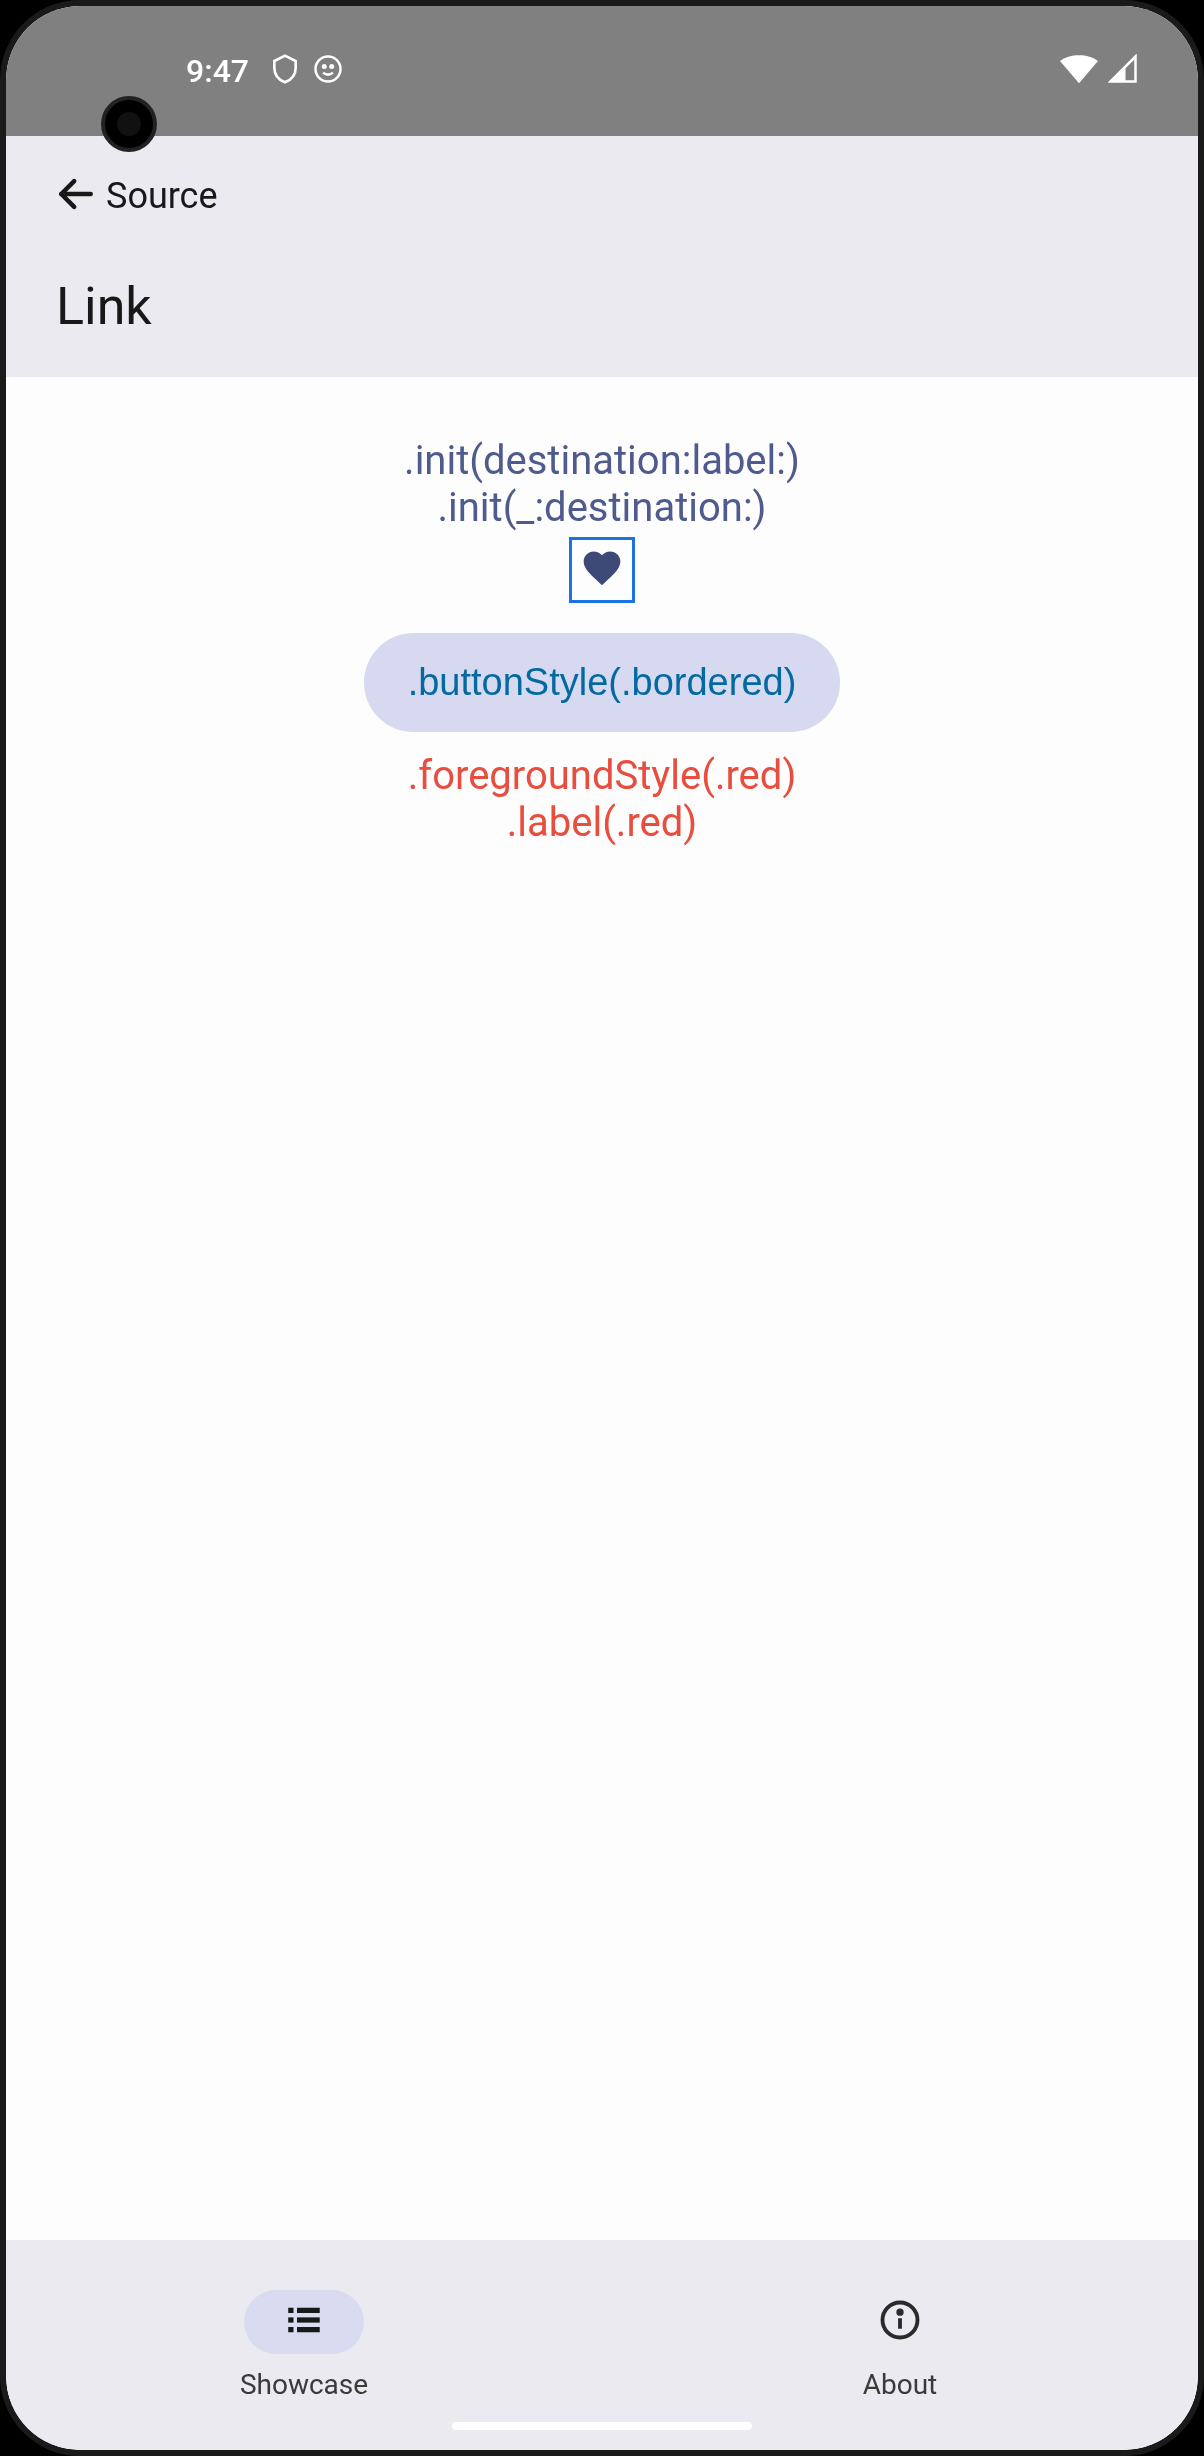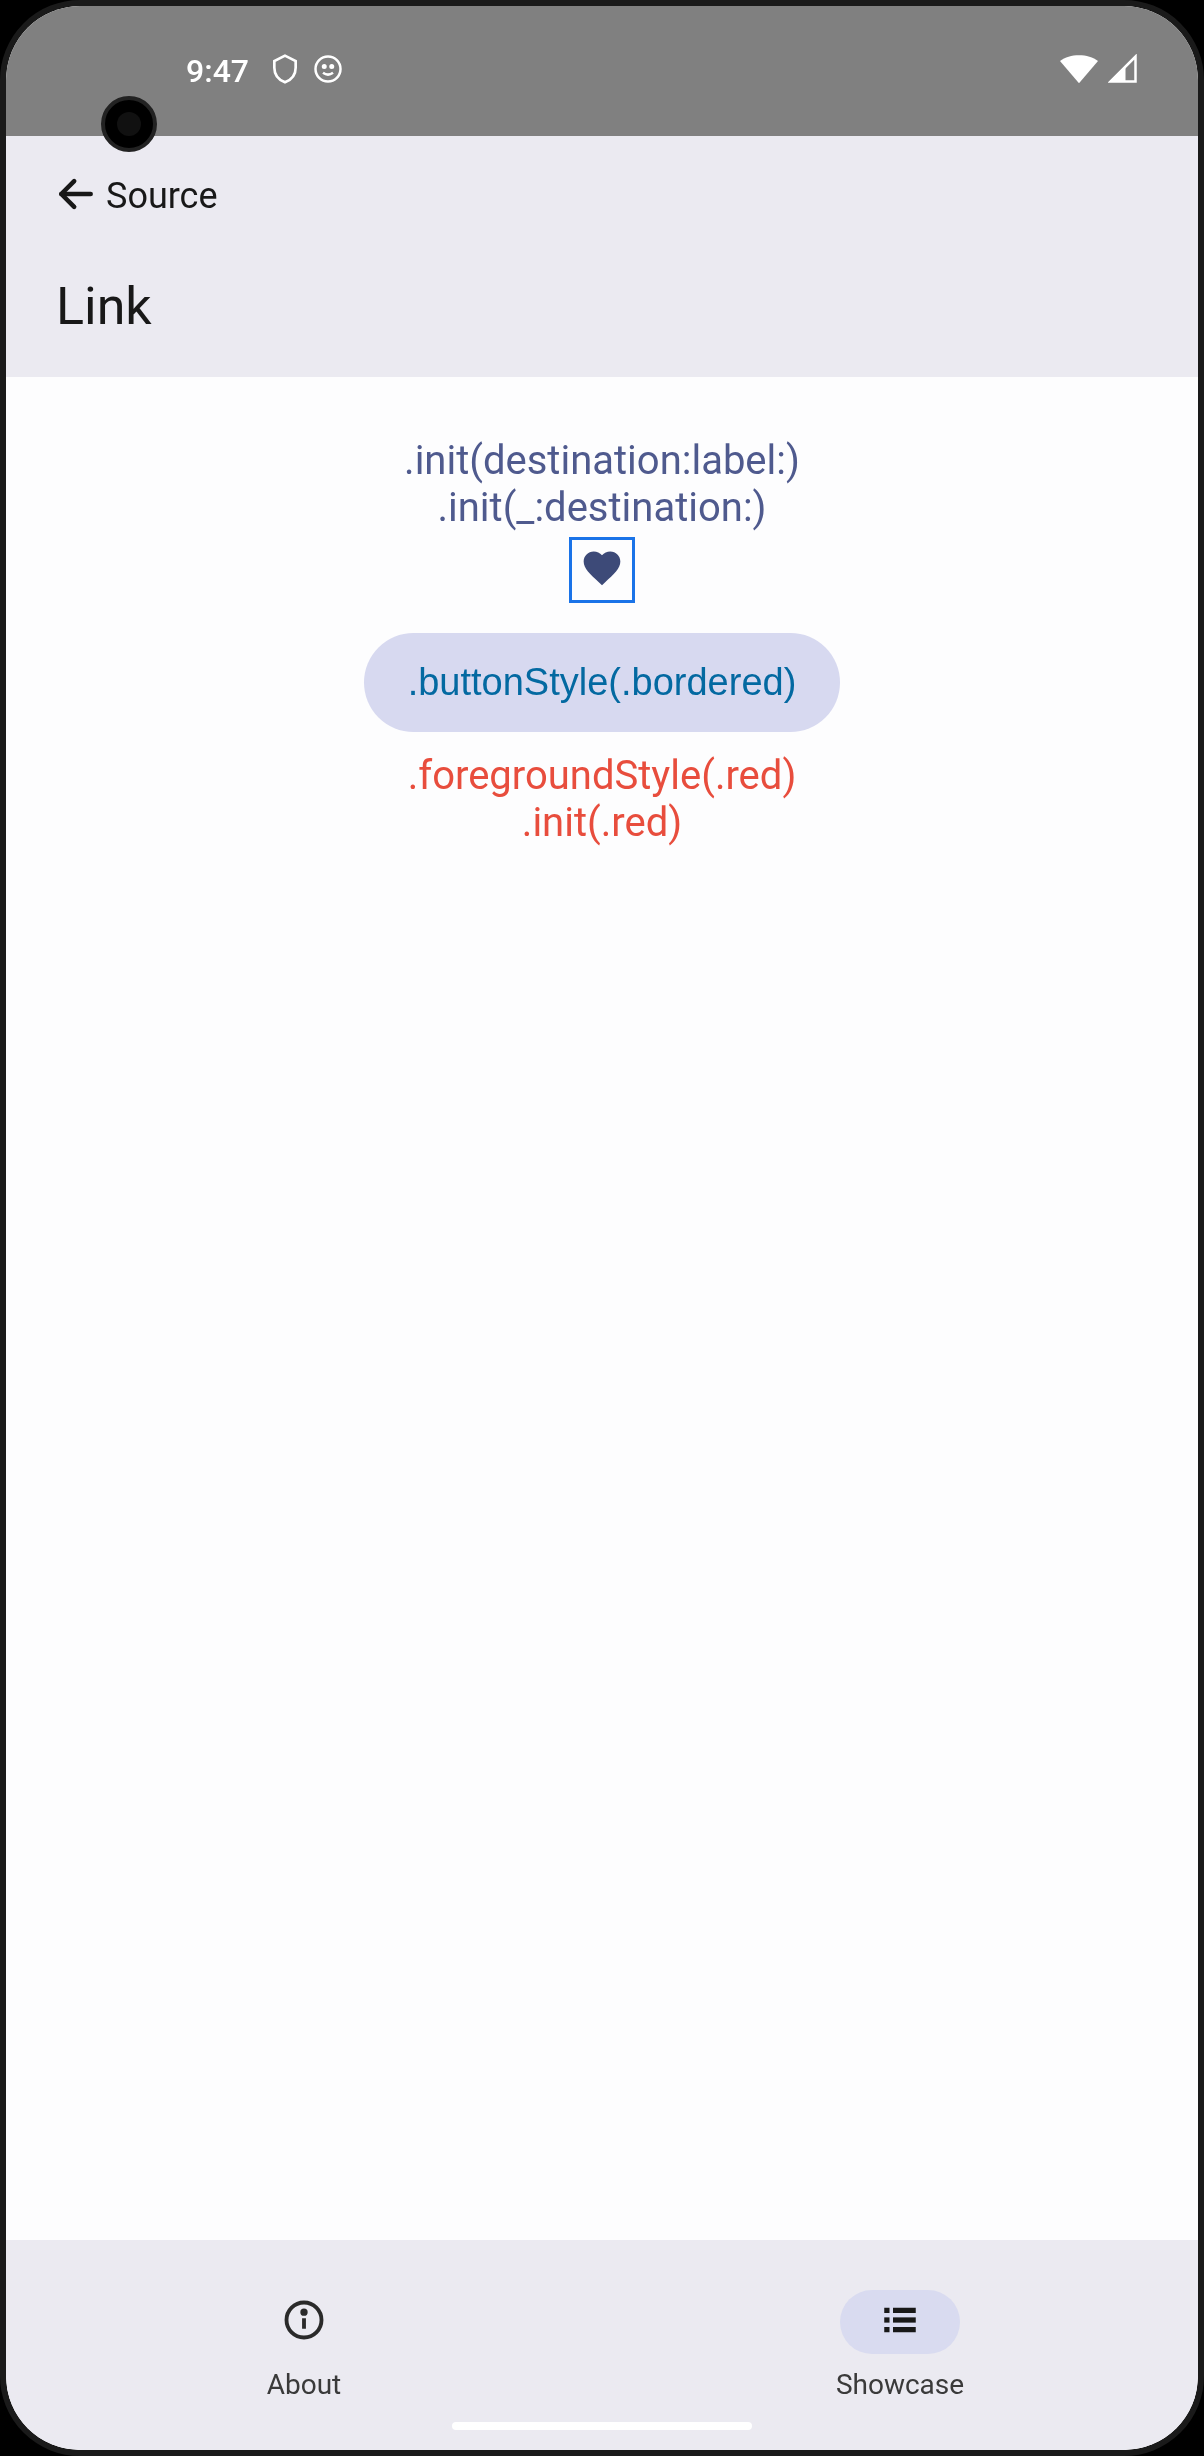--- a/index.html
+++ b/index.html
@@ -282,50 +282,50 @@
           <span>
             <svg class="heart-svg" viewBox="0 0 24 24" fill="#3d4a78">
               <path d="M12 21.35l-1.45-1.32C5.4 15.36 2 12.28 2 8.5 2 5.42 4.42 3 7.5 3c1.74 0 3.41.81 4.5 2.09C13.09 3.81 14.76 3 16.5 3 19.58 3 22 5.42 22 8.5c0 3.78-3.4 6.86-8.55 11.54L12 21.35z"></path>
             </svg>
           </span>
         </div>
 
         <button class="bordered-button">.buttonStyle(.bordered)</button>
 
         <div class="link-text link-red">.foregroundStyle(.red)</div>
-        <div class="link-text link-red">.init(.red)</div>
+        <div class="link-text link-red">.label(.red)</div>
       </div>
 
       <div class="bottom-nav">
-        <div class="nav-item">
-          <div class="nav-icon-wrapper">
-            <span>
-              <svg width="42" height="42" viewBox="0 0 24 24" fill="none" stroke="#2a2a2a" stroke-width="2.2">
-                <circle cx="12" cy="12" r="10"></circle>
-                <line x1="12" y1="11" x2="12" y2="17"></line>
-                <circle cx="12" cy="7.5" r="1" fill="#2a2a2a"></circle>
-              </svg>
-            </span>
-          </div>
-          <span class="nav-label">About</span>
-        </div>
         <div class="nav-item">
           <div class="nav-icon-wrapper active">
             <span>
               <svg width="42" height="42" viewBox="0 0 24 24" fill="#181818">
                 <rect x="3" y="5" width="3" height="3"></rect>
                 <rect x="8" y="5" width="13" height="3"></rect>
                 <rect x="3" y="10.5" width="3" height="3"></rect>
                 <rect x="8" y="10.5" width="13" height="3"></rect>
                 <rect x="3" y="16" width="3" height="3"></rect>
                 <rect x="8" y="16" width="13" height="3"></rect>
               </svg>
             </span>
           </div>
           <span class="nav-label">Showcase</span>
         </div>
+        <div class="nav-item">
+          <div class="nav-icon-wrapper">
+            <span>
+              <svg width="42" height="42" viewBox="0 0 24 24" fill="none" stroke="#2a2a2a" stroke-width="2.2">
+                <circle cx="12" cy="12" r="10"></circle>
+                <line x1="12" y1="11" x2="12" y2="17"></line>
+                <circle cx="12" cy="7.5" r="1" fill="#2a2a2a"></circle>
+              </svg>
+            </span>
+          </div>
+          <span class="nav-label">About</span>
+        </div>
       </div>
 
       <div class="home-indicator"></div>
 
     </div>
   </div>
 </div>
 
 </body></html>

